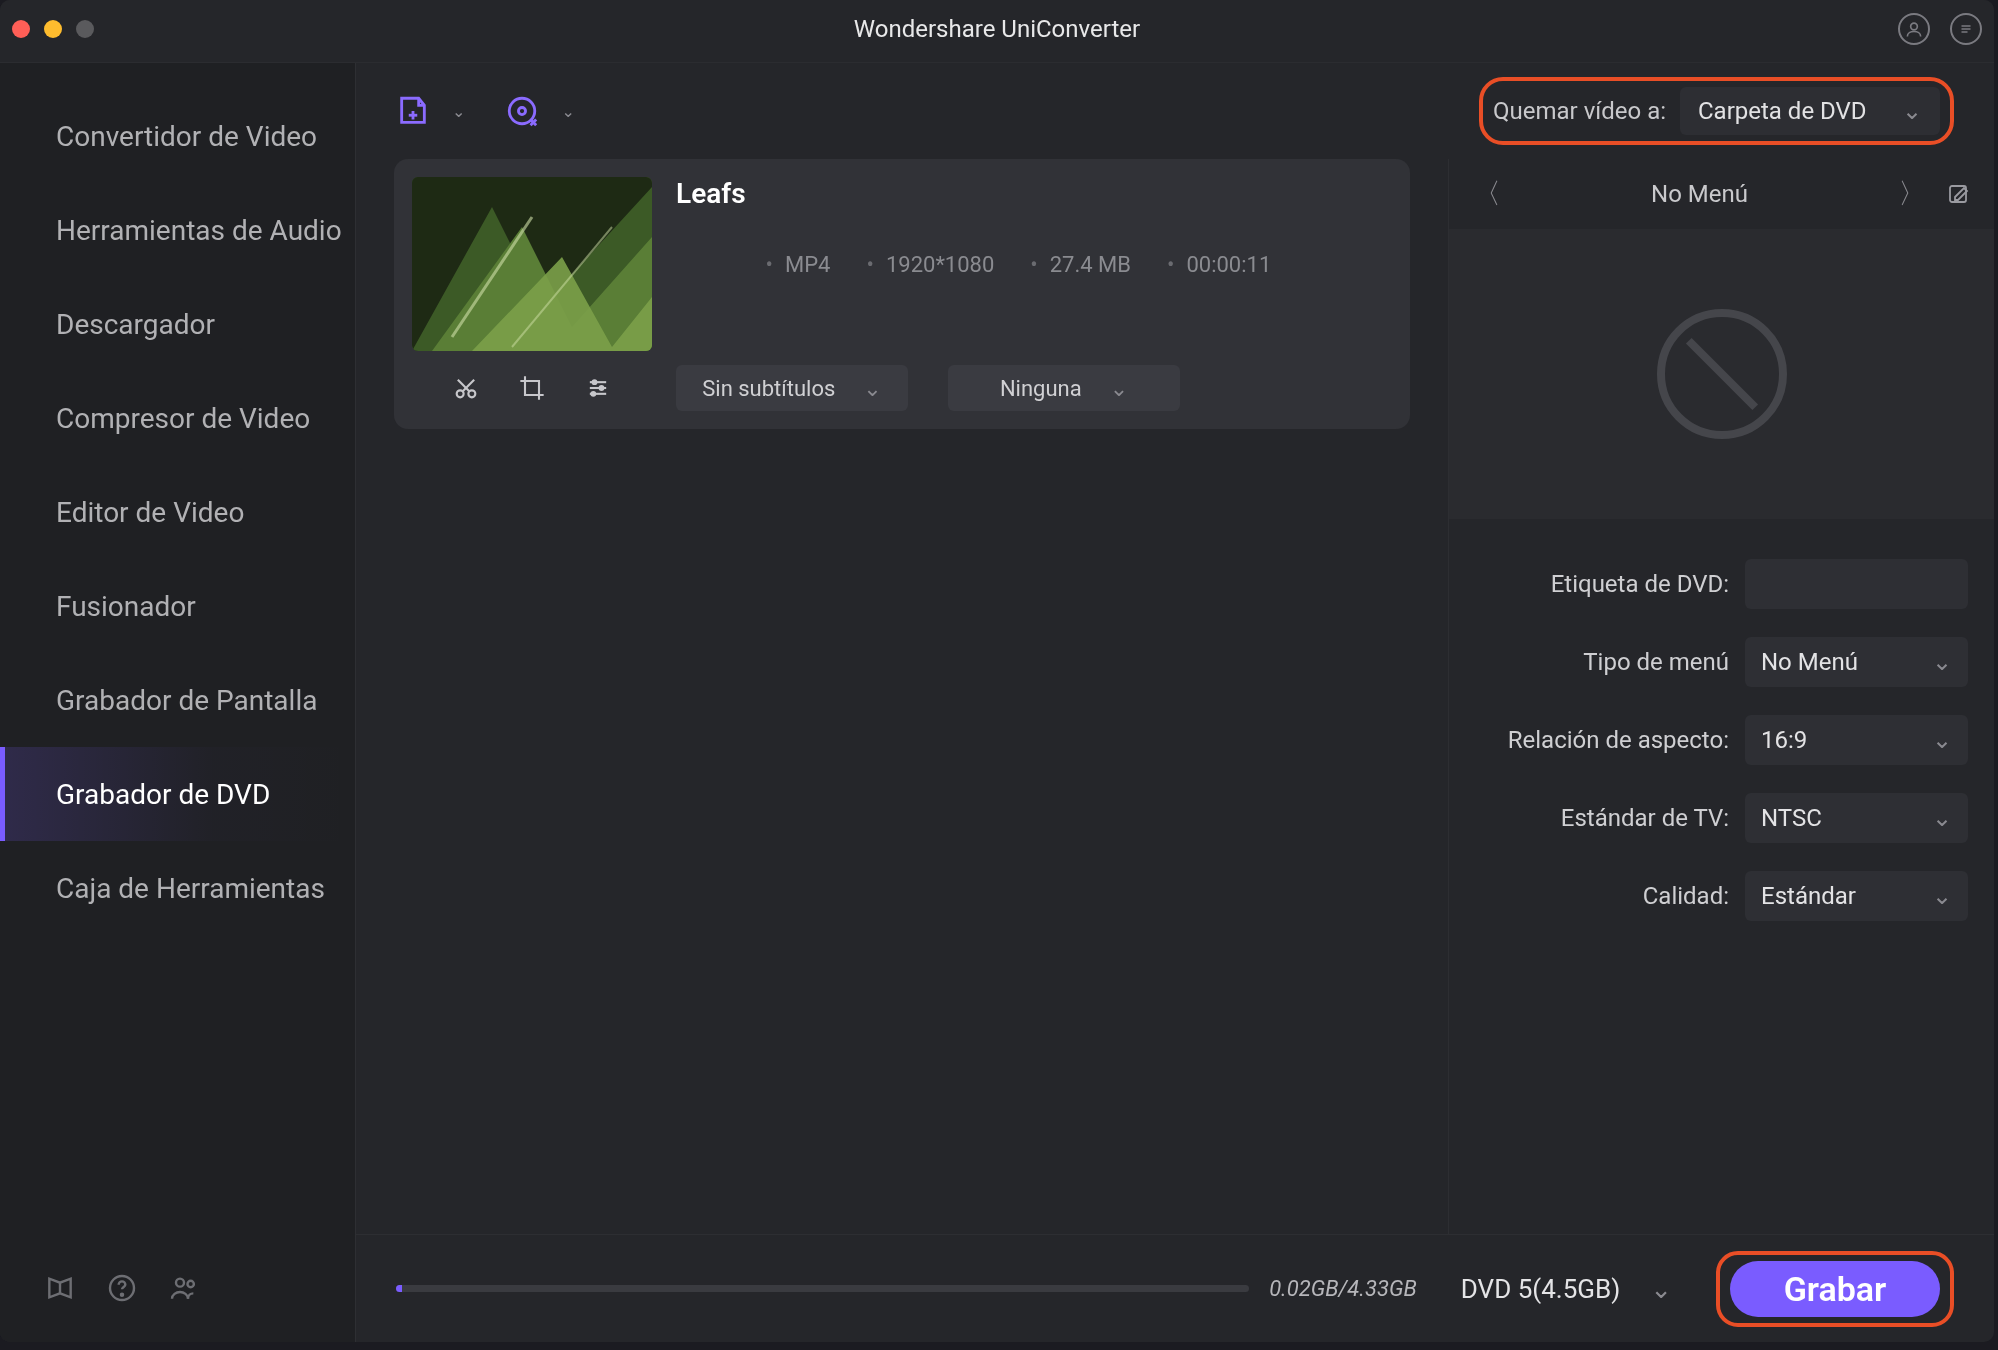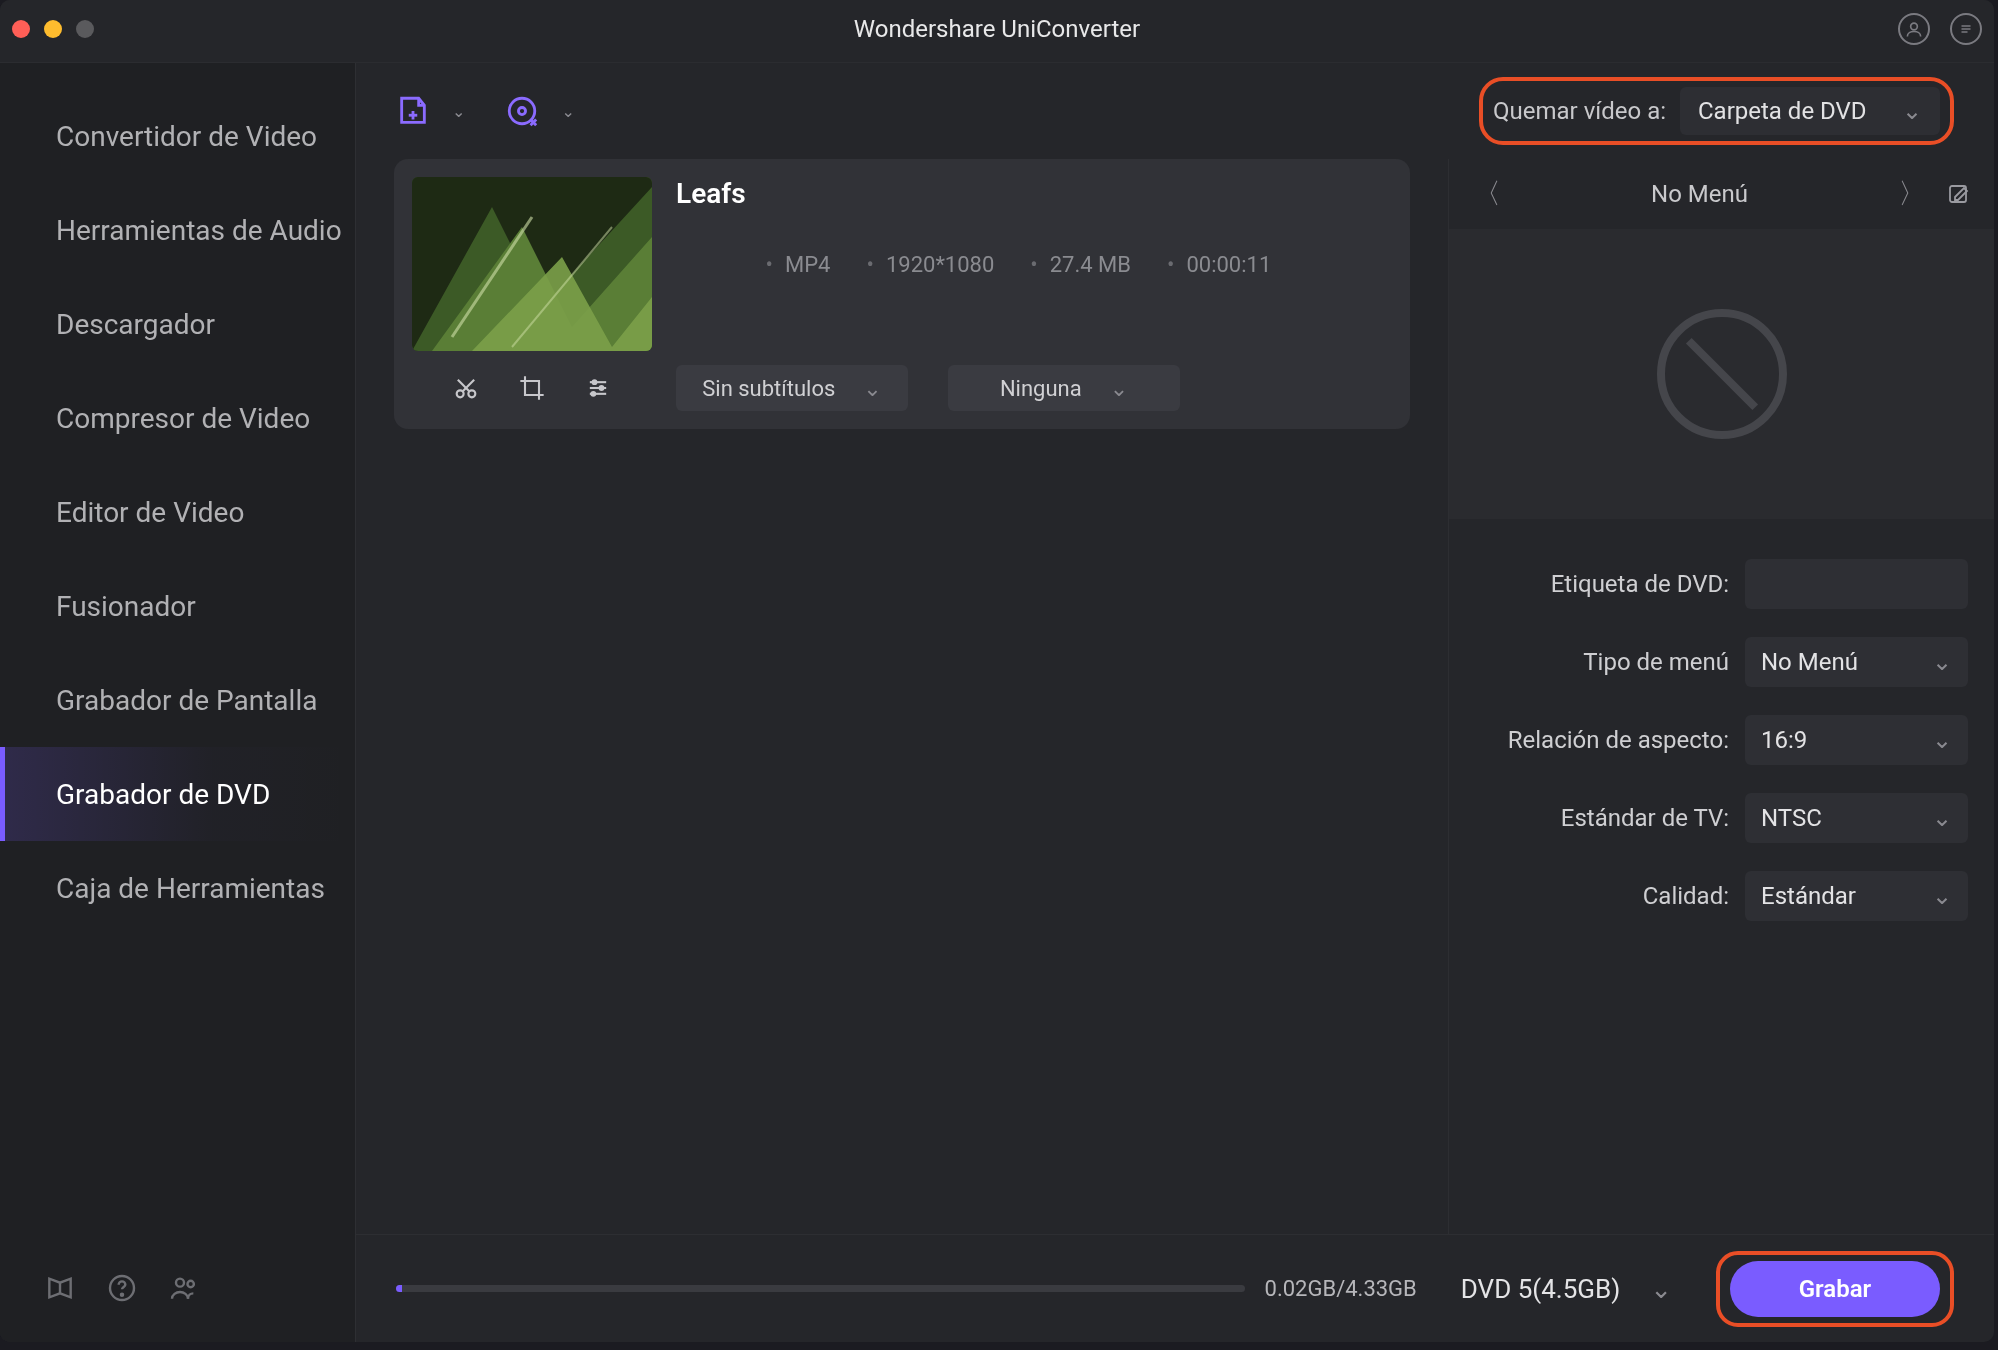--- a/index.html
+++ b/index.html
@@ -70,24 +70,24 @@
   .setting-row { display:flex; align-items:center; gap:16px; }
   .setting-label { flex: 0 0 254px; text-align:right; font-size:24px; color:#cfcfd2; }
   .setting-input { flex:1; height:50px; background:#2e2f34; border-radius:6px; display:flex; align-items:center; justify-content:space-between; padding:0 16px; color:#e3e3e5; font-size:24px; cursor:pointer; }
   .setting-input.textbox { cursor:text; }
   .setting-input .chev { color:#8a8a90; }
 
   .footer { height:108px; border-top:1px solid #2d2e32; display:flex; align-items:center; padding:0 40px; gap:30px; }
   .progress-wrap { flex:1; display:flex; align-items:center; gap:20px; min-width:0; }
   .progress-bar { flex:1; height:7px; background:#3a3b40; border-radius:4px; position:relative; overflow:hidden; }
   .progress-fill { position:absolute; left:0; top:0; bottom:0; width:6px; background:#7a5cff; }
-  .progress-label { font-size:22px; color:#b6b6ba; white-space:nowrap; }
+  .progress-label { font-size:22px; color:#b6b6ba; white-space:nowrap;font-style:italic; }
   .disc-select { background:transparent; height:52px; display:flex; align-items:center; gap:16px; color:#e4e4e6; font-size:26px; cursor:pointer; padding:0 14px; }
   .burn-btn-wrap { border:4px solid #e94e26; border-radius:22px; padding:6px 10px; }
-  .burn-btn { width:210px; height:56px; background:#7a5cff; color:#fff; border:none; border-radius:30px; font-size:24px; font-weight:600; cursor:pointer; }
+  .burn-btn { width:210px; height:56px; background:#7a5cff; color:#fff; border:none; border-radius:30px; font-size:34px; font-weight:600; cursor:pointer; }
 
   .sep { height:1px; background:#2b2c30; margin-top:4px; }
 
   svg { display:block; }
 </style>
 </head>
 <body>
 
 <div class="app">
   <div class="window-proxy">

